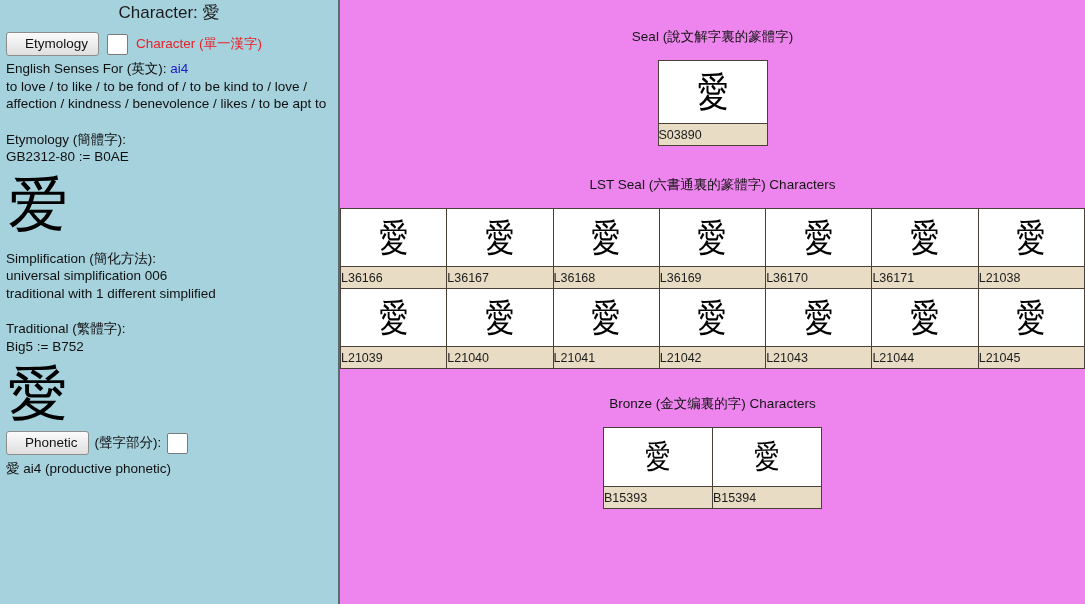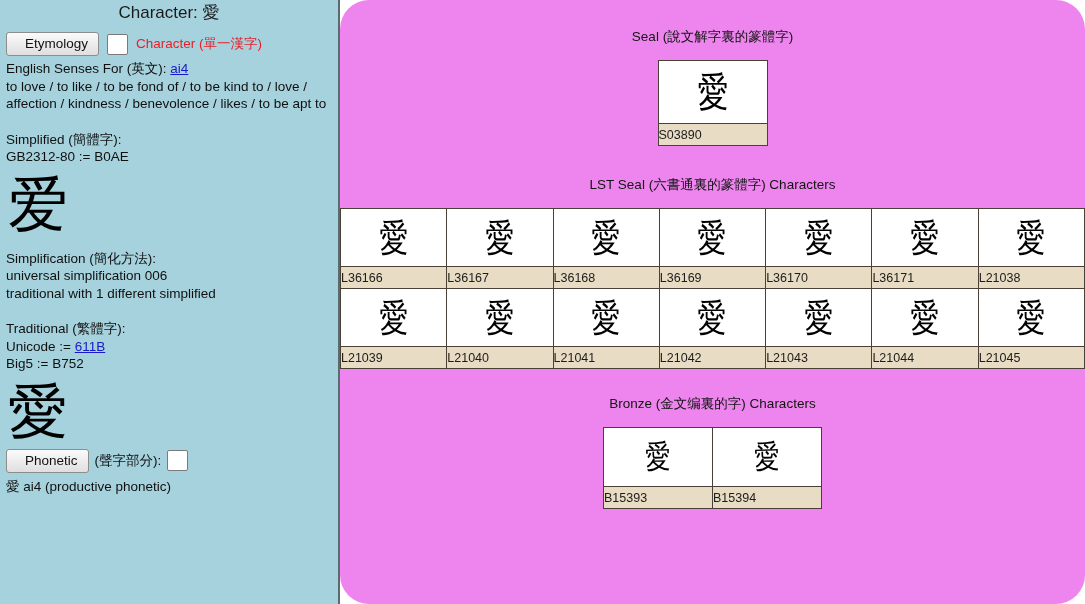--- a/index.html
+++ b/index.html
@@ -71,21 +71,20 @@
     display: inline-block;
     cursor: pointer;
   }
   .red-label {
     color: #e8202a;
     font-size: 13.5px;
     white-space: nowrap;
   }
   a.lnk {
     color: #1a19c8;
-    text-decoration: underline;
     cursor: pointer;
   }
   .senses {
     margin: 0;
     line-height: 17.5px;
   }
   .gap-lg { height: 18px; }
   .gap-md { height: 12px; }
   .big-char {
     font-family: "DejaVu Sans", "Liberation Sans", sans-serif;
@@ -107,21 +106,20 @@
   }
 
   
   .panel {
     flex: 1;
     height: 604px;
     background: #ee85ee;
     box-sizing: border-box;
     overflow: hidden;
     position: relative;
-    border-radius: 29px;
   }
   .section-title {
     text-align: center;
     font-size: 13.5px;
     color: #141414;
     margin: 0;
     font-weight: normal;
     line-height: 18px;
   }
   .tbl {
@@ -200,38 +198,34 @@
 
       <div>
         <span>English Senses For (英文):</span>
         <a class="lnk">ai4</a>
       </div>
 
       <div class="senses">to love / to like / to be fond of / to be kind to / love / affection / kindness / benevolence / likes / to be apt to</div>
 
       <div class="gap-lg"></div>
 
-      <div>Simplified (簡體字):</div>
+      <div>Etymology (簡體字):</div>
       <div>GB2312-80 := B0AE</div>
 
       <div class="big-char">爱</div>
 
       <div class="gap-md"></div>
 
       <div>Simplification (簡化方法):</div>
       <div>universal simplification 006</div>
       <div>traditional with 1 different simplified</div>
 
       <div class="gap-lg"></div>
 
       <div>Traditional (繁體字):</div>
-      <div>
-        <span>Unicode :=</span>
-        <a class="lnk">611B</a>
-      </div>
       <div>Big5 := B752</div>
 
       <div class="big-char">愛</div>
 
       <div class="phon-row">
         <button class="btn">Phonetic</button>
         <span>(聲字部分):</span>
         <span class="checkbox"></span>
       </div>
 

